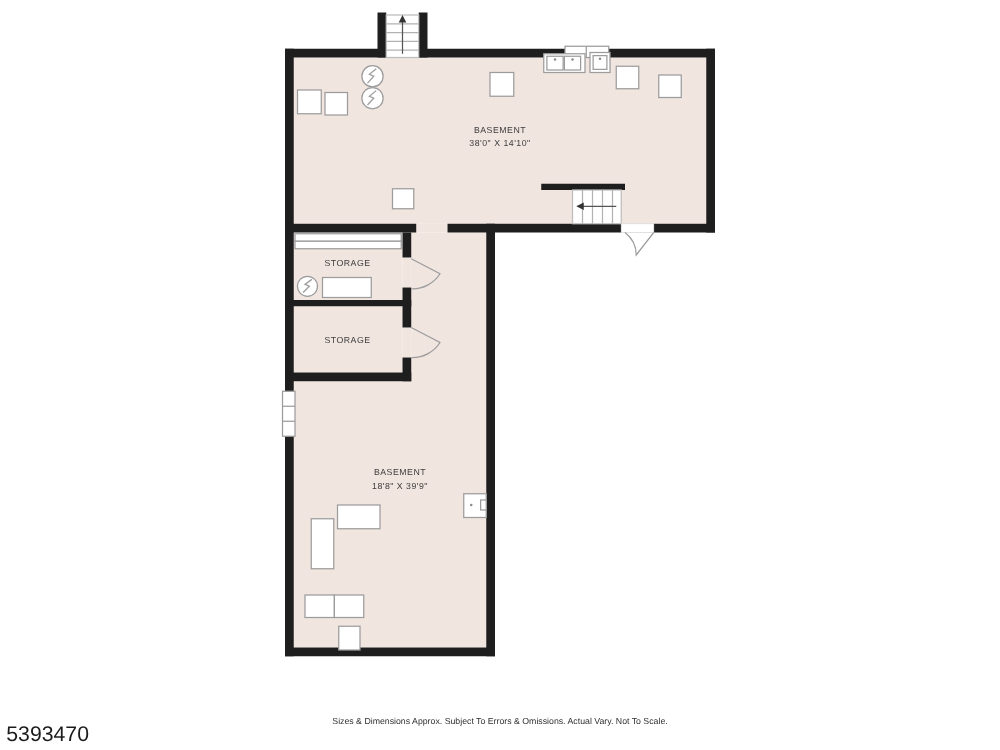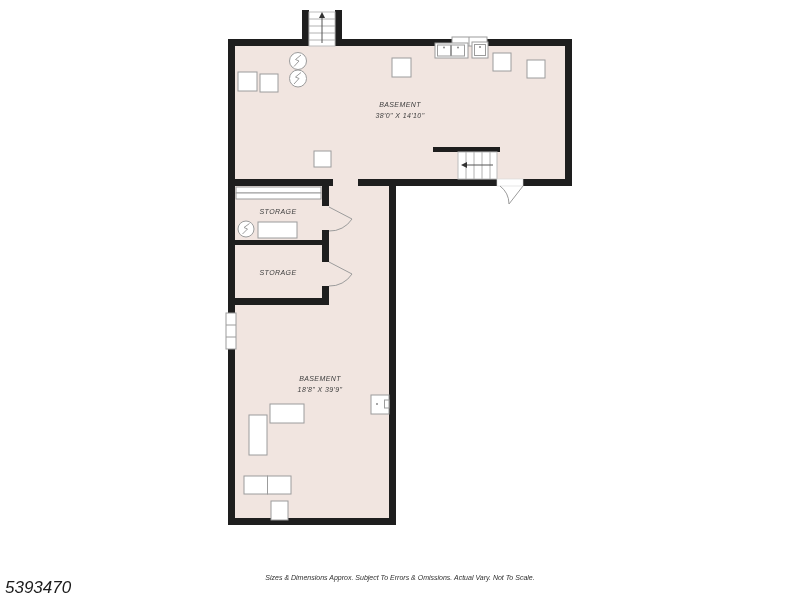--- a/index.html
+++ b/index.html
@@ -3,21 +3,20 @@
 <meta charset="utf-8">
 <style>
   html, body { margin: 0; padding: 0; background: #ffffff; }
   #canvas {
     position: relative;
     width: 800px;
     height: 600px;
     background: #ffffff;
     overflow: hidden;
     font-family: "Liberation Sans", sans-serif;
-    font-style: italic;
   }
   svg { position: absolute; top: 0; left: 0; }
 
   .wall   { fill: var(--wall, #1e1e1e); }
   .room   { fill: var(--room_fill, #f1e5e0); }
   .fx     { fill: #ffffff; stroke: var(--fixture_stroke, #9c9c9c); stroke-width: 1; }
   .fxline { fill: none; stroke: var(--fixture_stroke, #9c9c9c); stroke-width: 1; }
   .stair  { fill: #ffffff; stroke: #bdbdbd; stroke-width: 1; }
   .tread  { stroke: #b2b2b2; stroke-width: 1; }
   .door   { fill: none; stroke: #9c9c9c; stroke-width: 1; }

